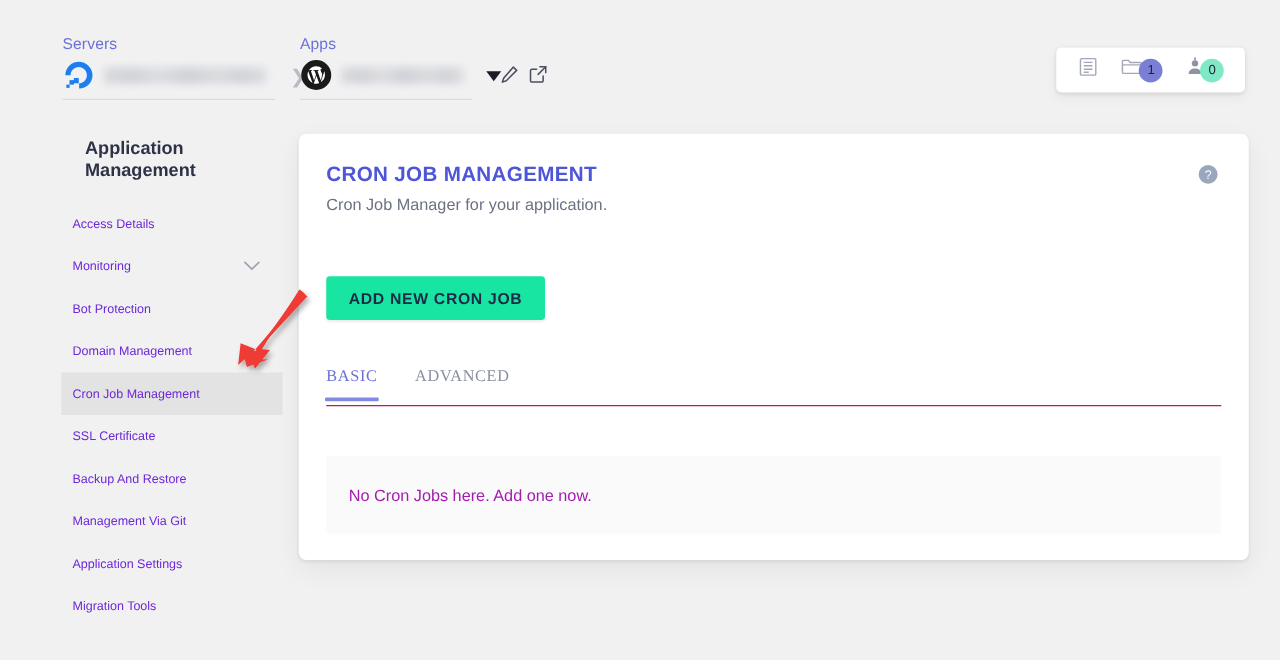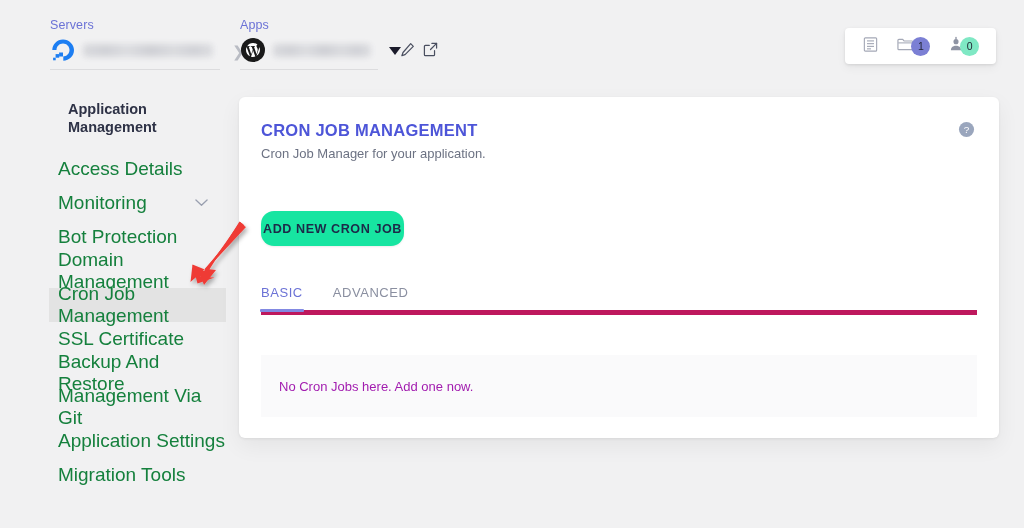--- a/index.html
+++ b/index.html
@@ -3,21 +3,21 @@
 <meta charset="utf-8">
 <title>Cron Job Management</title>
 <style>
   * { box-sizing: border-box; margin: 0; padding: 0; }
   html, body {
     width: 1024px; height: 528px;
     background: #f1f1f2;
     font-family: "Liberation Sans", sans-serif;
     overflow: hidden;
   }
-  #root { position: relative; width: 1024px; height: 396px; }
+  #root { position: relative; width: 1024px; height: 396px; margin-top: 10px; }
 
   
   .topbar { position: absolute; left: 0; top: 0; width: 1024px; height: 88px; }
 
   .crumb-group { position: absolute; }
   .crumb-label {
     font-size: 12.5px; color: #6b72d6; letter-spacing: .1px;
     margin-bottom: 5px; line-height: 14px; white-space: nowrap;
   }
   .crumb-row { display: flex; align-items: center; }
@@ -59,21 +59,21 @@
     font-weight: 400;
   }
 
   
   .sidebar { position: absolute; left: 0; top: 100px; width: 230px; }
   .side-title {
     font-size: 14.5px; font-weight: bold; color: #2e3246;
     padding: 0 0 0 68px; margin-bottom: 16px; line-height: 18px;
   }
   .side-item {
-    font-size: 19px; color: #15803d;
+    font-size: 10px; color: #6d28d9;
     height: 34px; display: flex; align-items: center;
     padding-left: 58px; margin-bottom: 0px;
     position: relative;
   }
   .side-item + .side-item { margin-top: 0px; }
   .side-item.active { background: #e3e3e3; width: 177px; margin-left: 49px; padding-left: 9px; }
   .side-item .chev {
     position: absolute; right: 22px; top: 50%; transform: translateY(-50%);
     line-height: 0;
   }
@@ -91,32 +91,32 @@
     letter-spacing: .25px;
   }
   .card-sub {
     position: absolute; left: 22px; top: 49px;
     font-size: 13px; color: #6c7283;
   }
   .help-icon { position: absolute; right: 24px; top: 24px; line-height: 0; }
 
   .add-btn {
     position: absolute; left: 22px; top: 114px;
-    background: #17e5a1; border: none; border-radius: 13px;
-    height: 35px; padding: 0 2px;
+    background: #17e5a1; border: none; border-radius: 3px;
+    height: 35px; padding: 0 18px;
     color: #1c2a48; font-size: 12.6px; font-weight: bold;
     letter-spacing: .55px; cursor: pointer;
     font-family: "Liberation Sans", sans-serif;
     box-shadow: 0 1px 2px rgba(0,0,0,.08);
   }
 
   .tabs {
     position: absolute; left: 22px; top: 180px; right: 22px;
-    border-bottom: 5px solid #be185d;
-    display: flex; align-items: flex-end; height: 38px;
+    border-bottom: 1px solid #be185d;
+    display: flex; align-items: center; height: 38px; font-family: Liberation Serif, serif;
   }
   .tab {
     font-size: 13px; letter-spacing: .55px; color: #8a8fa0;
     padding: 0 0 10px 0; margin-right: 30px; cursor: pointer;
     position: relative;
   }
   .tab.active { color: #6b72d6; }
   .tab.active::after {
     content: ""; position: absolute; left: -1px; right: -1px; bottom: -2px;
     height: 3px; background: #8289e2; border-radius: 1px;

